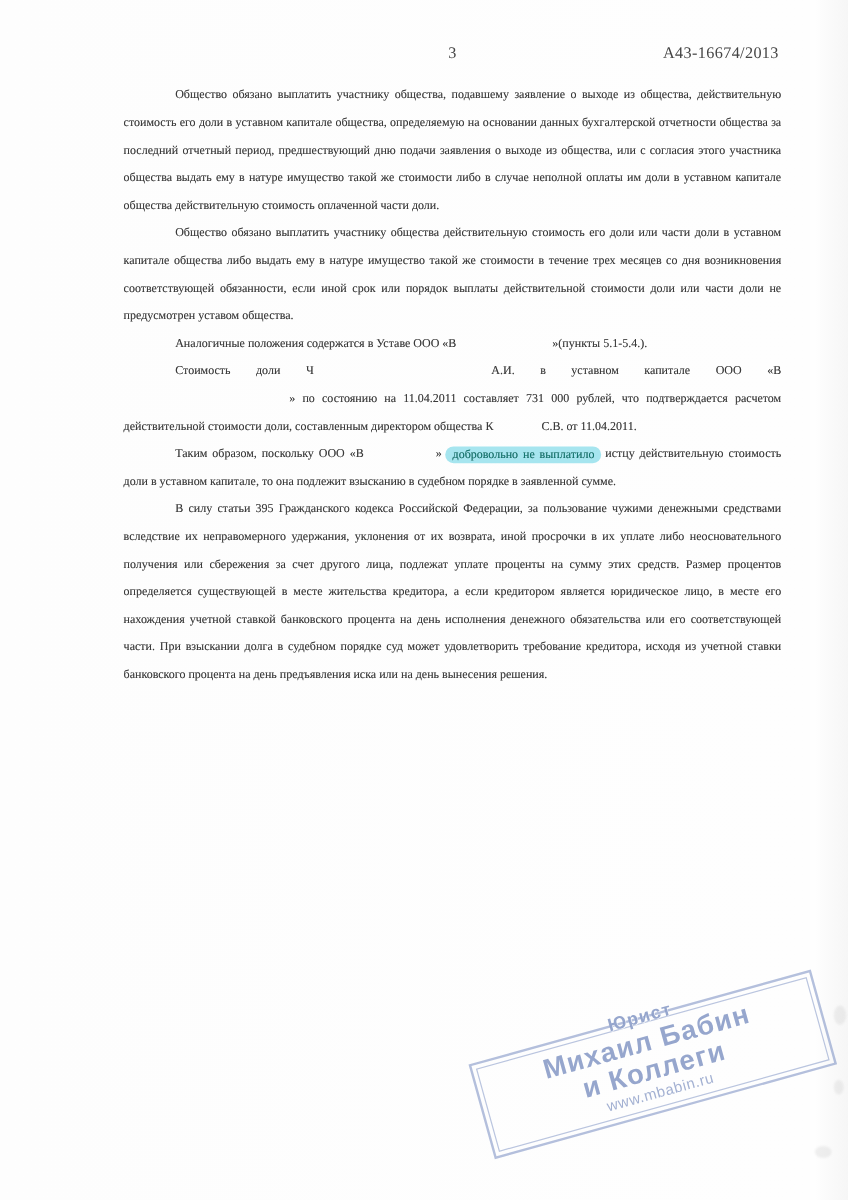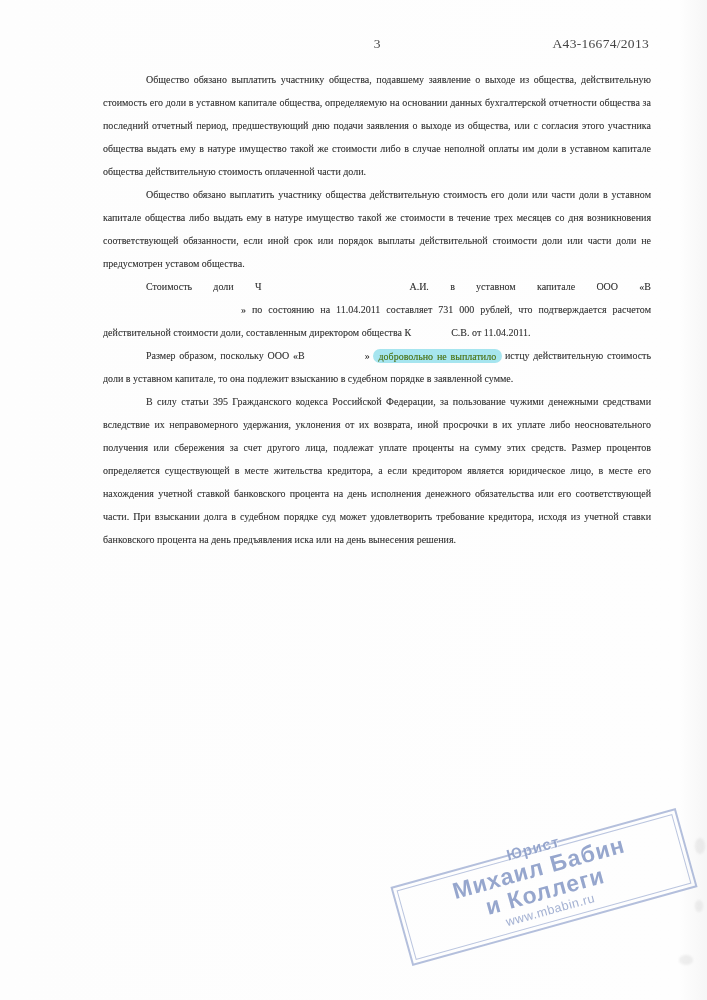--- a/index.html
+++ b/index.html
@@ -128,22 +128,23 @@
 <div class="page">
 
   <div class="doc-header">
     <div class="page-number">3</div>
     <div class="case-number">А43-16674/2013</div>
   </div>
 
   <div class="doc-body" id="doc-body">
       <p><span>Общество обязано выплатить участнику общества, подавшему заявление о выходе из общества, действительную стоимость его доли в уставном капитале общества, определяемую на основании данных бухгалтерской отчетности общества за последний отчетный период, предшествующий дню подачи заявления о выходе из общества, или с согласия этого участника общества выдать ему в натуре имущество такой же стоимости либо в случае неполной оплаты им доли в уставном капитале общества действительную стоимость оплаченной части доли.</span></p>
       <p><span>Общество обязано выплатить участнику общества действительную стоимость его доли или части доли в уставном капитале общества либо выдать ему в натуре имущество такой же стоимости в течение трех месяцев со дня возникновения соответствующей обязанности, если иной срок или порядок выплаты действительной стоимости доли или части доли не предусмотрен уставом общества.</span></p>
+      <p><span>Аналогичные положения содержатся в Уставе ООО «В</span><span class="gap" style="width: 80px;"></span><span>»(пункты 5.1-5.4.).</span></p>
       <p><span>Стоимость доли Ч</span><span class="gap" style="width: 148px;"></span><span>А.И. в уставном капитале ООО «В</span><span class="gap" style="width: 138px;"></span><span>» по состоянию на 11.04.2011 составляет 731 000 рублей, что подтверждается расчетом действительной стоимости доли, составленным директором общества К</span><span class="gap" style="width: 40px;"></span><span>С.В. от 11.04.2011.</span></p>
-      <p><span>Размер образом, поскольку ООО «В</span><span class="gap" style="width: 60px;"></span><span>» </span><span class="hl" style="background-color: rgb(166, 229, 239); color: #4d7c0f;">добровольно не выплатило</span><span> истцу действительную стоимость доли в уставном капитале, то она подлежит взысканию в судебном порядке в заявленной сумме.</span></p>
+      <p><span>Таким образом, поскольку ООО «В</span><span class="gap" style="width: 60px;"></span><span>» </span><span class="hl" style="background-color: rgb(166, 229, 239); color: #0f766e;">добровольно не выплатило</span><span> истцу действительную стоимость доли в уставном капитале, то она подлежит взысканию в судебном порядке в заявленной сумме.</span></p>
       <p><span>В силу статьи 395 Гражданского кодекса Российской Федерации, за пользование чужими денежными средствами вследствие их неправомерного удержания, уклонения от их возврата, иной просрочки в их уплате либо неосновательного получения или сбережения за счет другого лица, подлежат уплате проценты на сумму этих средств. Размер процентов определяется существующей в месте жительства кредитора, а если кредитором является юридическое лицо, в месте его нахождения учетной ставкой банковского процента на день исполнения денежного обязательства или его соответствующей части. При взыскании долга в судебном порядке суд может удовлетворить требование кредитора, исходя из учетной ставки банковского процента на день предъявления иска или на день вынесения решения.</span></p>
     </div>
 
   <div class="stamp">
     <div class="stamp-inner-border"></div>
     <div class="stamp-text">
       <div class="stamp-line-small">Юрист</div>
       <div class="stamp-line-big">Михаил Бабин</div>
       <div class="stamp-line-big">и Коллеги</div>
       <div class="stamp-line-url">www.mbabin.ru</div>

